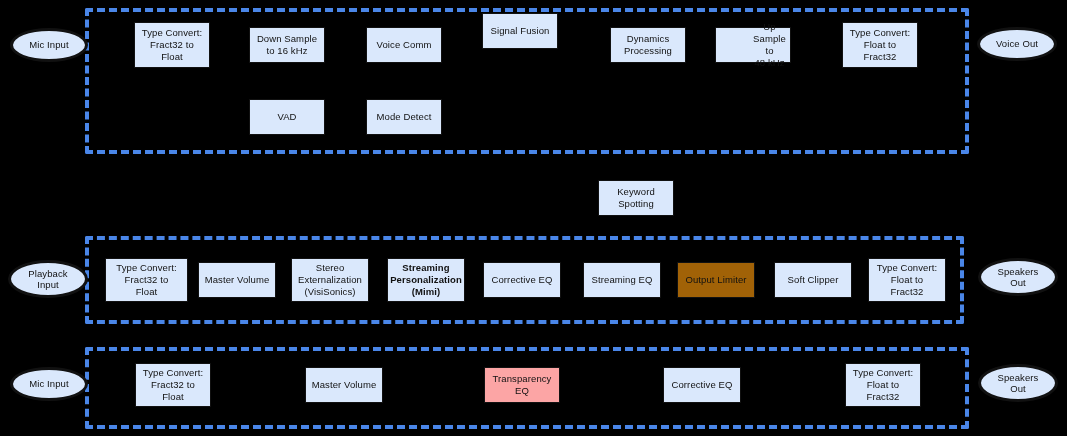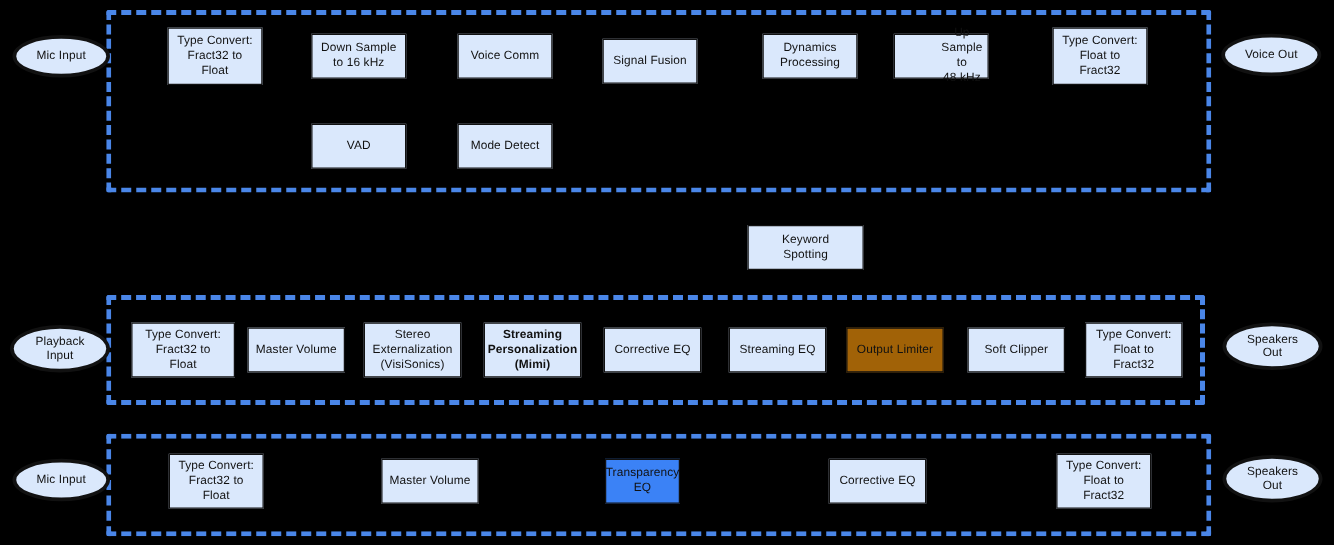--- a/index.html
+++ b/index.html
@@ -68,31 +68,31 @@
       <div class="group" style="left: 85px; top: 236px; width: 879px; height: 88px; border-color: rgb(74, 134, 232);"></div>
       <div class="group" style="left: 85px; top: 347px; width: 884px; height: 82px; border-color: rgb(74, 134, 232);"></div>
     </div>
   <div id="nodes-layer">
       <div class="node" style="left: 134px; top: 22px; width: 76px; height: 46px; background: rgb(218, 232, 252); border-color: rgb(17, 17, 17);">Type Convert:
 Fract32 to
 Float</div>
       <div class="node" style="left: 249px; top: 27px; width: 76px; height: 36px; background: rgb(218, 232, 252); border-color: rgb(17, 17, 17);">Down Sample
 to 16 kHz</div>
       <div class="node" style="left: 366px; top: 27px; width: 76px; height: 36px; background: rgb(218, 232, 252); border-color: rgb(17, 17, 17);">Voice Comm</div>
-      <div class="node" style="left: 482px; top: 31px; width: 76px; height: 36px; background: rgb(218, 232, 252); border-color: rgb(17, 17, 17);">Signal Fusion</div>
+      <div class="node" style="left: 482px; top: 13px; width: 76px; height: 36px; background: rgb(218, 232, 252); border-color: rgb(17, 17, 17);">Signal Fusion</div>
       <div class="node" style="left: 598px; top: 27px; width: 76px; height: 36px; background: rgb(218, 232, 252); border-color: rgb(17, 17, 17); margin-left: 12px;">Dynamics
 Processing</div>
       <div class="node" style="left: 715px; top: 27px; width: 76px; height: 36px; background: rgb(218, 232, 252); border-color: rgb(17, 17, 17); padding-left: 36px;">Up Sample to
 48 kHz</div>
       <div class="node" style="left: 842px; top: 22px; width: 76px; height: 46px; background: rgb(218, 232, 252); border-color: rgb(17, 17, 17);">Type Convert:
 Float to
 Fract32</div>
       <div class="node" style="left: 249px; top: 99px; width: 76px; height: 36px; background: rgb(218, 232, 252); border-color: rgb(17, 17, 17);">VAD</div>
       <div class="node" style="left: 366px; top: 99px; width: 76px; height: 36px; background: rgb(218, 232, 252); border-color: rgb(17, 17, 17);">Mode Detect</div>
-      <div class="node" style="left: 598px; top: 180px; width: 93px; height: 36px; background: rgb(218, 232, 252); border-color: rgb(17, 17, 17);">Keyword
+      <div class="node" style="left: 598px; top: 180px; width: 76px; height: 36px; background: rgb(218, 232, 252); border-color: rgb(17, 17, 17);">Keyword
 Spotting</div>
       <div class="node" style="left: 105px; top: 258px; width: 83px; height: 44px; background: rgb(218, 232, 252); border-color: rgb(17, 17, 17);">Type Convert:
 Fract32 to
 Float</div>
       <div class="node" style="left: 198px; top: 262px; width: 78px; height: 36px; background: rgb(218, 232, 252); border-color: rgb(17, 17, 17);">Master Volume</div>
       <div class="node" style="left: 291px; top: 258px; width: 78px; height: 44px; background: rgb(218, 232, 252); border-color: rgb(17, 17, 17);">Stereo
 Externalization
 (VisiSonics)</div>
       <div class="node" style="left: 387px; top: 258px; width: 78px; height: 44px; background: rgb(218, 232, 252); border-color: rgb(17, 17, 17); font-weight: bold;">Streaming
 Personalization
@@ -101,21 +101,21 @@
       <div class="node" style="left: 583px; top: 262px; width: 78px; height: 36px; background: rgb(218, 232, 252); border-color: rgb(17, 17, 17);">Streaming EQ</div>
       <div class="node" style="left: 677px; top: 262px; width: 78px; height: 36px; background: #a16207; border-color: rgb(17, 17, 17);">Output Limiter</div>
       <div class="node" style="left: 774px; top: 262px; width: 78px; height: 36px; background: rgb(218, 232, 252); border-color: rgb(17, 17, 17);">Soft Clipper</div>
       <div class="node" style="left: 868px; top: 258px; width: 78px; height: 44px; background: rgb(218, 232, 252); border-color: rgb(17, 17, 17);">Type Convert:
 Float to
 Fract32</div>
       <div class="node" style="left: 135px; top: 363px; width: 76px; height: 44px; background: rgb(218, 232, 252); border-color: rgb(17, 17, 17);">Type Convert:
 Fract32 to
 Float</div>
       <div class="node" style="left: 305px; top: 367px; width: 78px; height: 36px; background: rgb(218, 232, 252); border-color: rgb(17, 17, 17);">Master Volume</div>
-      <div class="node" style="left: 484px; top: 367px; width: 60px; height: 36px; background: #3b82f6; border-color: rgb(17, 17, 17);">Transparency
+      <div class="node" style="left: 484px; top: 367px; width: 76px; height: 36px; background: #fca5a5; border-color: rgb(17, 17, 17);">Transparency
 EQ</div>
       <div class="node" style="left: 663px; top: 367px; width: 78px; height: 36px; background: rgb(218, 232, 252); border-color: rgb(17, 17, 17);">Corrective EQ</div>
       <div class="node" style="left: 845px; top: 363px; width: 76px; height: 44px; background: rgb(218, 232, 252); border-color: rgb(17, 17, 17);">Type Convert:
 Float to
 Fract32</div>
     </div>
   <div id="terminals-layer">
       <div class="terminal" style="left: 10px; top: 28px; width: 78px; height: 34px; background: rgb(218, 232, 252); border-color: rgb(17, 17, 17);">Mic Input</div>
       <div class="terminal" style="left: 977px; top: 27px; width: 80px; height: 34px; background: rgb(218, 232, 252); border-color: rgb(17, 17, 17);">Voice Out</div>
       <div class="terminal" style="left: 8px; top: 260px; width: 80px; height: 38px; background: rgb(218, 232, 252); border-color: rgb(17, 17, 17);">Playback

